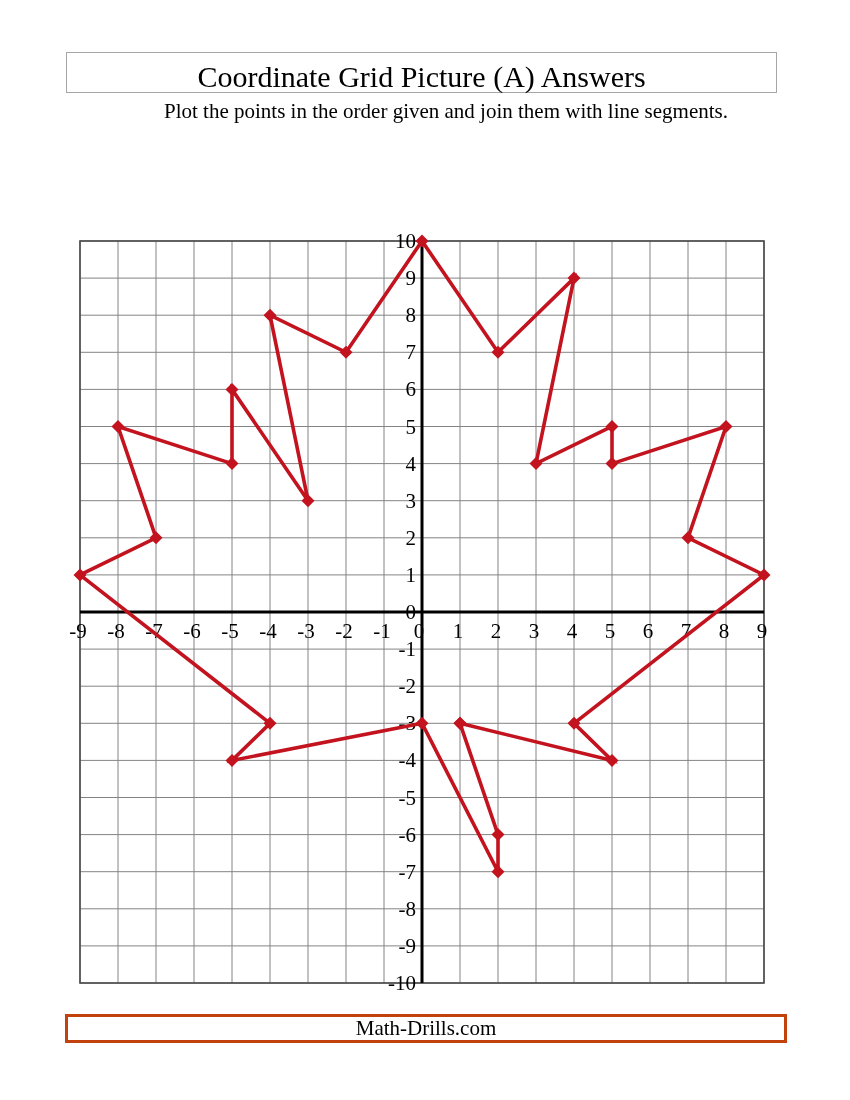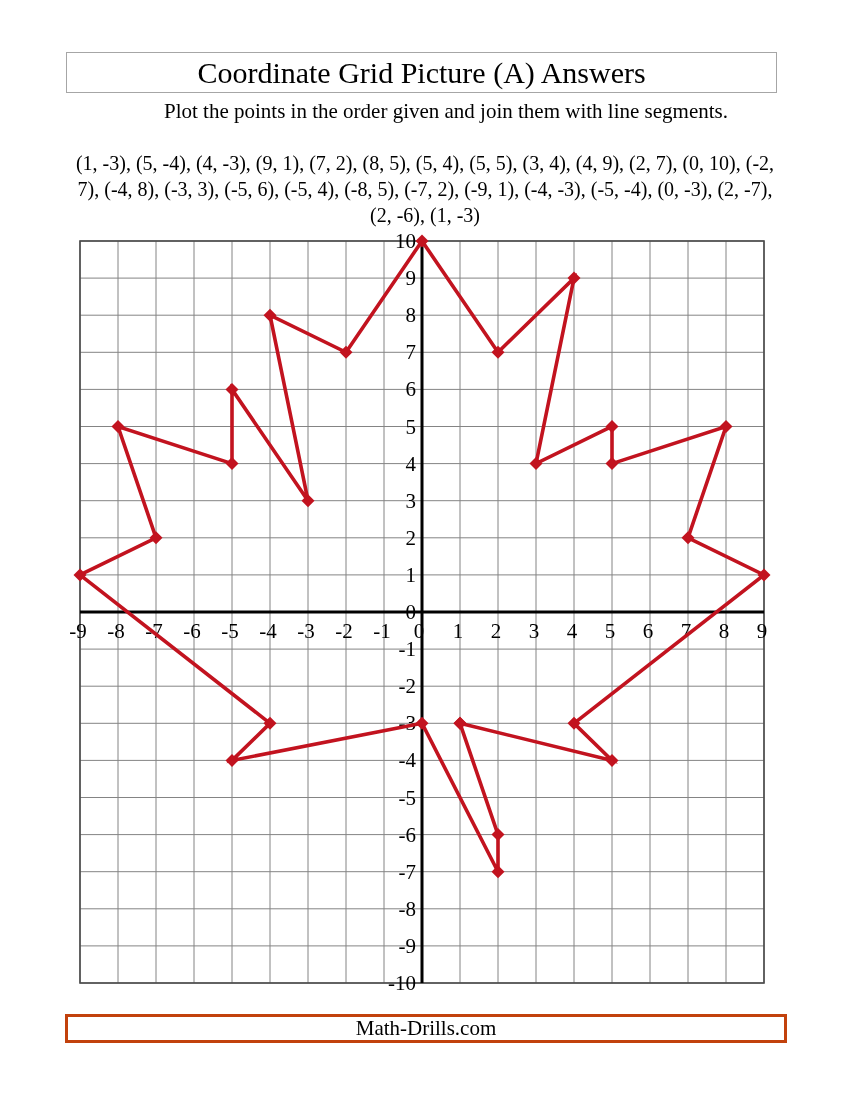--- a/index.html
+++ b/index.html
@@ -7,21 +7,21 @@
     position:relative;
     width:850px;height:1100px;
     background:#ffffff;
     font-family:"Liberation Serif", serif;
     color:#000;
     overflow:hidden;
   }
   .title-box{
     position:absolute;left:66px;top:52px;width:711px;height:41px;
     border:1px solid #a6a6a6;
-    display:flex;align-items:center;justify-content:center;
+    display:flex;align-items:flex-end;justify-content:center;
     box-sizing:border-box;
   }
   .title-box span{font-size:30px;line-height:30px;white-space:nowrap;}
   .subtitle{
     position:absolute;left:0;top:99px;width:850px;
     text-align:center;font-size:21px;line-height:24px;padding-left:21px;
   }
   .points{
     position:absolute;left:69px;top:150px;width:712px;
     text-align:center;font-size:20px;line-height:26px;
@@ -44,21 +44,20 @@
 <body>
 
 <div class="page">
 
   <div class="title-box">
     <span>Coordinate Grid Picture (A) Answers</span>
   </div>
 
   <div class="subtitle">Plot the points in the order given and join them with line segments.</div>
 
-  <div class="points">(1, -3), (5, -4), (4, -3), (9, 1), (7, 2), (8, 5), (5, 4), (5, 5), (3, 4), (4, 9), (2, 7), (0, 10), (-2, 7), (-4, 8), (-3, 3), (-5, 6), (-5, 4), (-8, 5), (-7, 2), (-9, 1), (-4, -3), (-5, -4), (0, -3), (2, -7), (2, -6), (1, -3)</div>
 
   <svg id="grid-svg" width="850" height="1100" viewBox="0 0 850 1100">
       <line x1="80" y1="241" x2="764" y2="241" stroke="#848484" stroke-width="1"></line>
       <line x1="80" y1="278.09999999999997" x2="764" y2="278.09999999999997" stroke="#848484" stroke-width="1"></line>
       <line x1="80" y1="315.2" x2="764" y2="315.2" stroke="#848484" stroke-width="1"></line>
       <line x1="80" y1="352.3" x2="764" y2="352.3" stroke="#848484" stroke-width="1"></line>
       <line x1="80" y1="389.4" x2="764" y2="389.4" stroke="#848484" stroke-width="1"></line>
       <line x1="80" y1="426.5" x2="764" y2="426.5" stroke="#848484" stroke-width="1"></line>
       <line x1="80" y1="463.6" x2="764" y2="463.6" stroke="#848484" stroke-width="1"></line>
       <line x1="80" y1="500.7" x2="764" y2="500.7" stroke="#848484" stroke-width="1"></line>

